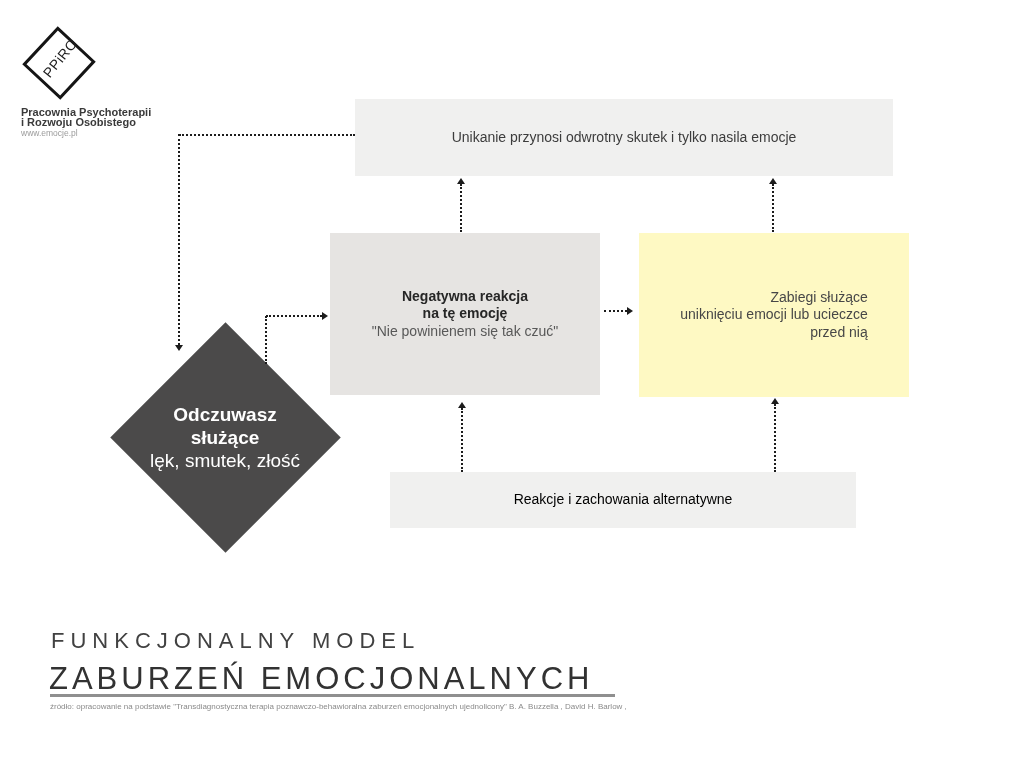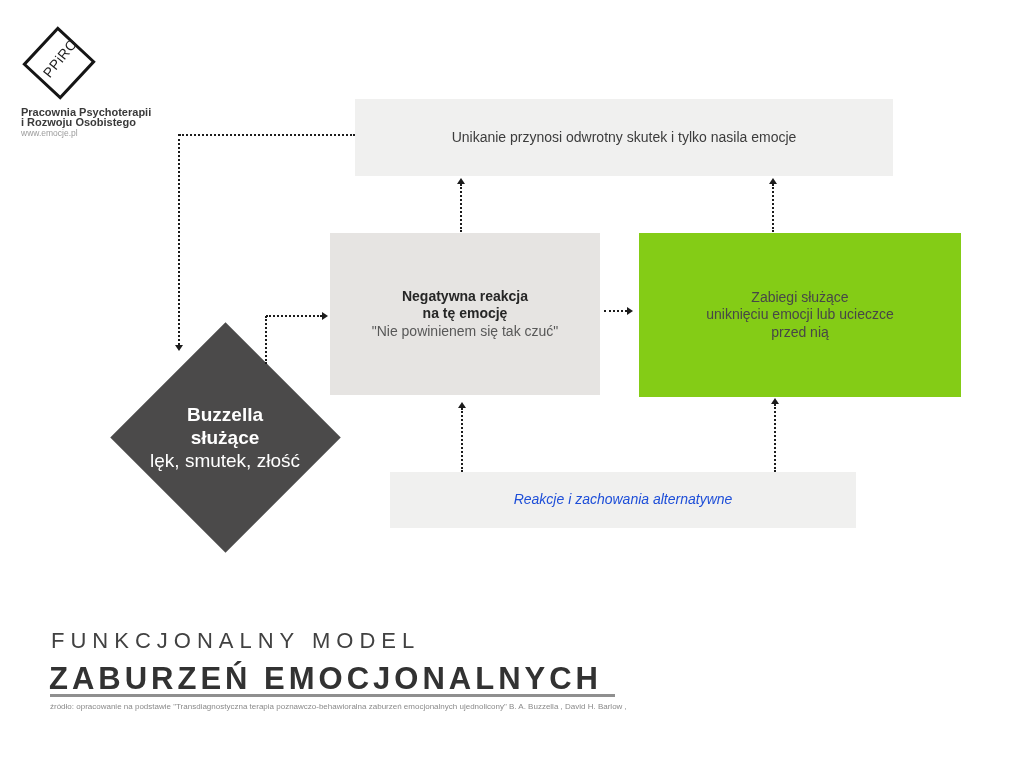--- a/index.html
+++ b/index.html
@@ -15,22 +15,22 @@
                transform:rotate(-51deg); font-size:14px; letter-spacing:0.5px; color:#1d1d1d; }
   .logo-org { position:absolute; left:21px; top:108px; font-size:11px; font-weight:bold;
               color:#3a3a3a; line-height:9.5px; }
   .logo-site { position:absolute; left:21px; top:128px; font-size:8.5px; color:#9c9c9c; }
 
   
   .fbox { position:absolute; display:flex; align-items:center; justify-content:center;
           text-align:center; font-size:14px; }
   .box-top { left:355px; top:99px;  width:538px; height:77px;  background:#f0f0ef; color:#3c3c3c; }
   .box-neg { left:330px; top:233px; width:270px; height:162px; background:#e6e4e2; }
-  .box-zab { left:639px; top:233px; width:322px; height:164px; background:#84cc16; color:#474747; }
-  .box-alt { left:390px; top:472px; width:466px; height:56px;  background:#f0f0ef; color:#1d4ed8;font-style:italic; }
+  .box-zab { left:639px; top:233px; width:270px; height:164px; background:#fef9c3; color:#474747;text-align:right; }
+  .box-alt { left:390px; top:472px; width:466px; height:56px;  background:#f0f0ef; color:#000000; }
   .fbox .lines { line-height:1.22; white-space:nowrap; }
   .box-neg .b { font-weight:bold; color:#262626; }
   .box-neg .q { color:#585858; }
 
   
   .diamond { position:absolute; left:144px; top:356px; width:163px; height:163px;
              background:#4b4a4a; transform:rotate(45deg); }
   .diamond-text { position:absolute; left:100px; top:403px; width:250px; text-align:center;
                   color:#ffffff; font-size:19px; line-height:1.22; }
   .diamond-text .b { font-weight:bold; }
@@ -39,21 +39,21 @@
   .dot-v { position:absolute; width:0; border-left:2px dotted #1c1c1c; }
   .dot-h { position:absolute; height:0; border-top:2px dotted #1c1c1c; }
   .arr   { position:absolute; width:0; height:0; }
   .arr-up    { border-left:4px solid transparent; border-right:4px solid transparent; border-bottom:6px solid #1c1c1c; }
   .arr-down  { border-left:4px solid transparent; border-right:4px solid transparent; border-top:6px solid #1c1c1c; }
   .arr-right { border-top:4px solid transparent; border-bottom:4px solid transparent; border-left:6px solid #1c1c1c; }
 
   
   .title1 { position:absolute; left:51px; top:628px; font-size:22px; font-weight:300;
             letter-spacing:6px; color:#414141; }
-  .title2 { position:absolute; left:49px; top:661px; font-size:31px; font-weight:bold;
+  .title2 { position:absolute; left:49px; top:661px; font-size:31px; font-weight:normal;
             letter-spacing:4px; color:#323232; }
   .title-rule { position:absolute; left:50px; top:694px; width:565px; height:3px; background:#8f8f8f; }
   .source { position:absolute; left:50px; top:702px; width:600px; font-size:8px;
             line-height:9.5px; color:#8a8a8a; }
 </style>
 </head>
 <body>
 
 <div class="stage">
 
@@ -86,21 +86,21 @@
       <div>przed nią</div>
     </div>
   </div>
 
   <div class="fbox box-alt">
     <div class="lines">Reakcje i zachowania alternatywne</div>
   </div>
 
   <div class="diamond"></div>
   <div class="diamond-text">
-    <div class="b">Buzzella</div>
+    <div class="b">Odczuwasz</div>
     <div class="b">służące</div>
     <div>lęk, smutek, złość</div>
   </div>
 
   <div class="dot-h" style="left:179px; top:134px; width:176px;"></div>
   <div class="dot-v" style="left:178px; top:134px; height:211px;"></div>
   <div class="arr arr-down" style="left:175px; top:345px;"></div>
 
   <div class="dot-v" style="left:265px; top:316px; height:48px;"></div>
   <div class="dot-h" style="left:266px; top:315px; width:56px;"></div>

